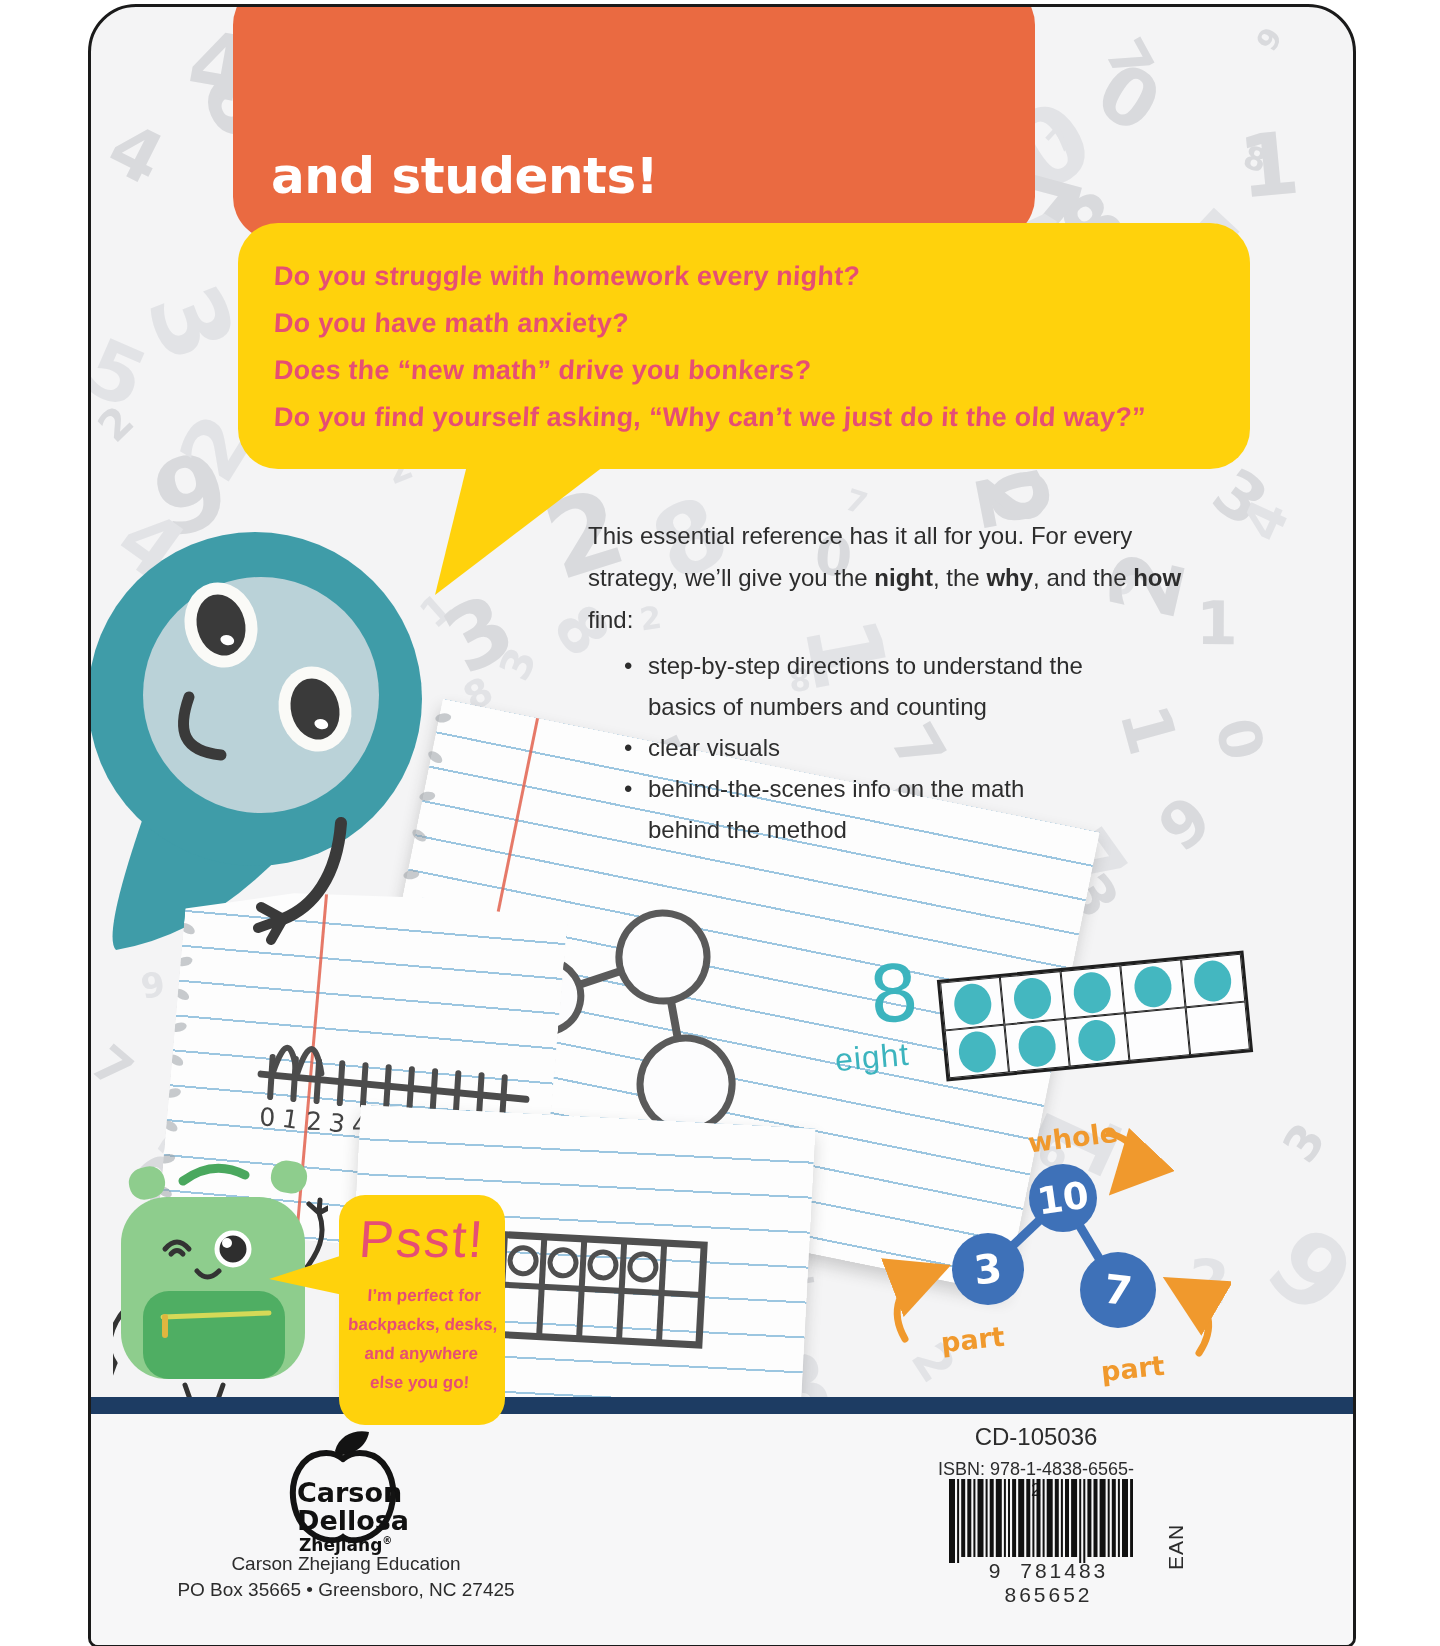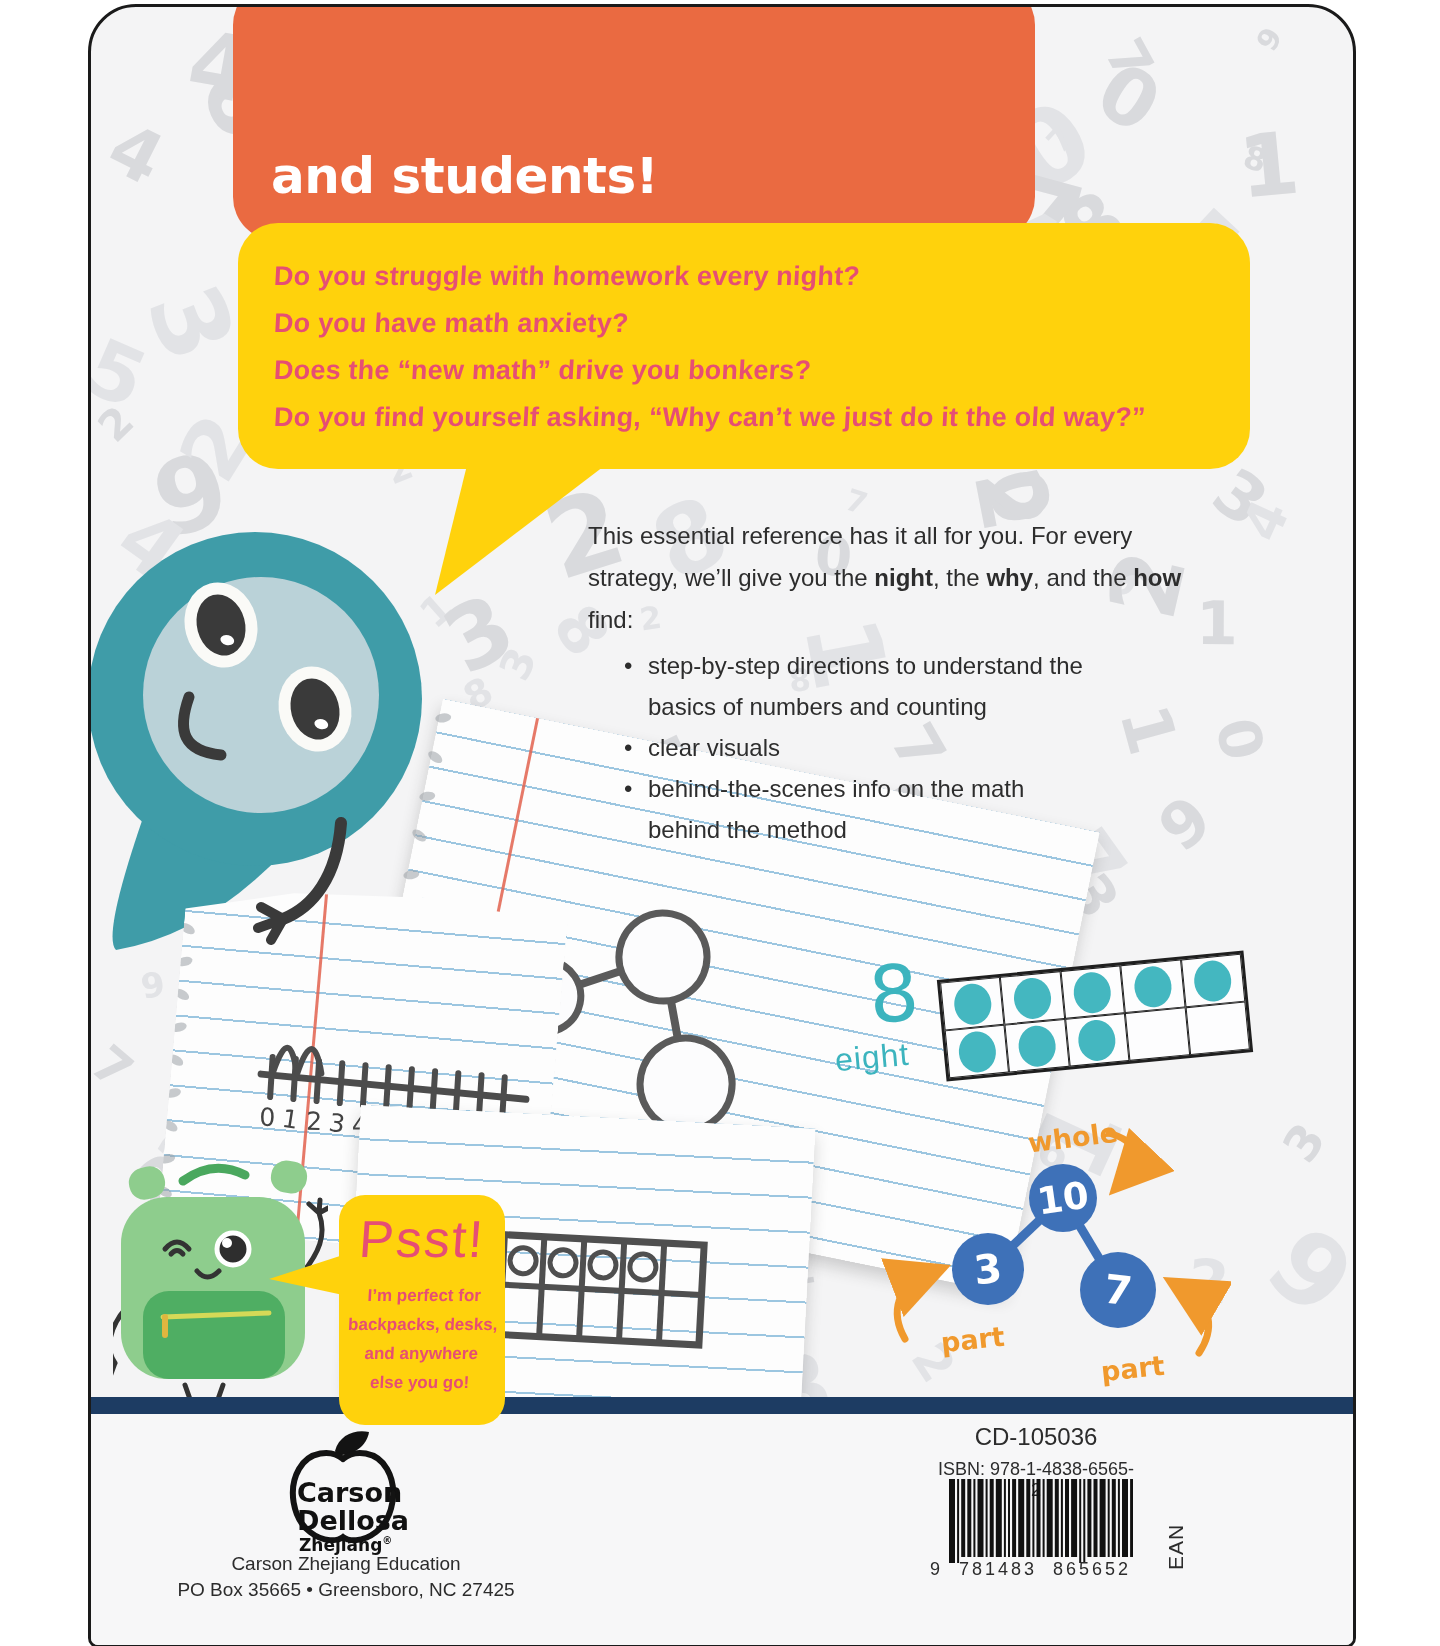--- a/index.html
+++ b/index.html
@@ -471,16 +471,16 @@
       <rect x="213.59999999999985" y="0" width="6" height="78" fill="#111"></rect>
       <rect x="221.69999999999985" y="0" width="2" height="78" fill="#111"></rect>
       <rect x="225.79999999999984" y="0" width="4" height="78" fill="#111"></rect>
       <rect x="231.89999999999984" y="0" width="4" height="78" fill="#111"></rect>
       <rect x="237.99999999999983" y="0" width="2" height="78" fill="#111"></rect>
       <rect x="242.09999999999982" y="0" width="6" height="78" fill="#111"></rect>
       <rect x="250.19999999999982" y="0" width="4" height="78" fill="#111"></rect>
       <rect x="256.29999999999984" y="0" width="2" height="84" fill="#111"></rect>
       <rect x="260.39999999999986" y="0" width="4" height="84" fill="#111"></rect>
     </svg>
-  <div class="ft center" style="left:832px;top:1552px;width:215px;font-size:18px;letter-spacing:3px;word-spacing:8px;">9 781483 865652</div>
+  <div class="ft center" style="left:850px;top:1552px;width:215px;font-size:21px;letter-spacing:3px;word-spacing:8px;">9 781483 865652</div>
   <div class="ft" style="left:1062px;top:1528px;"><span class="ean">EAN</span></div>
 
 </div>
 
 </body></html>

